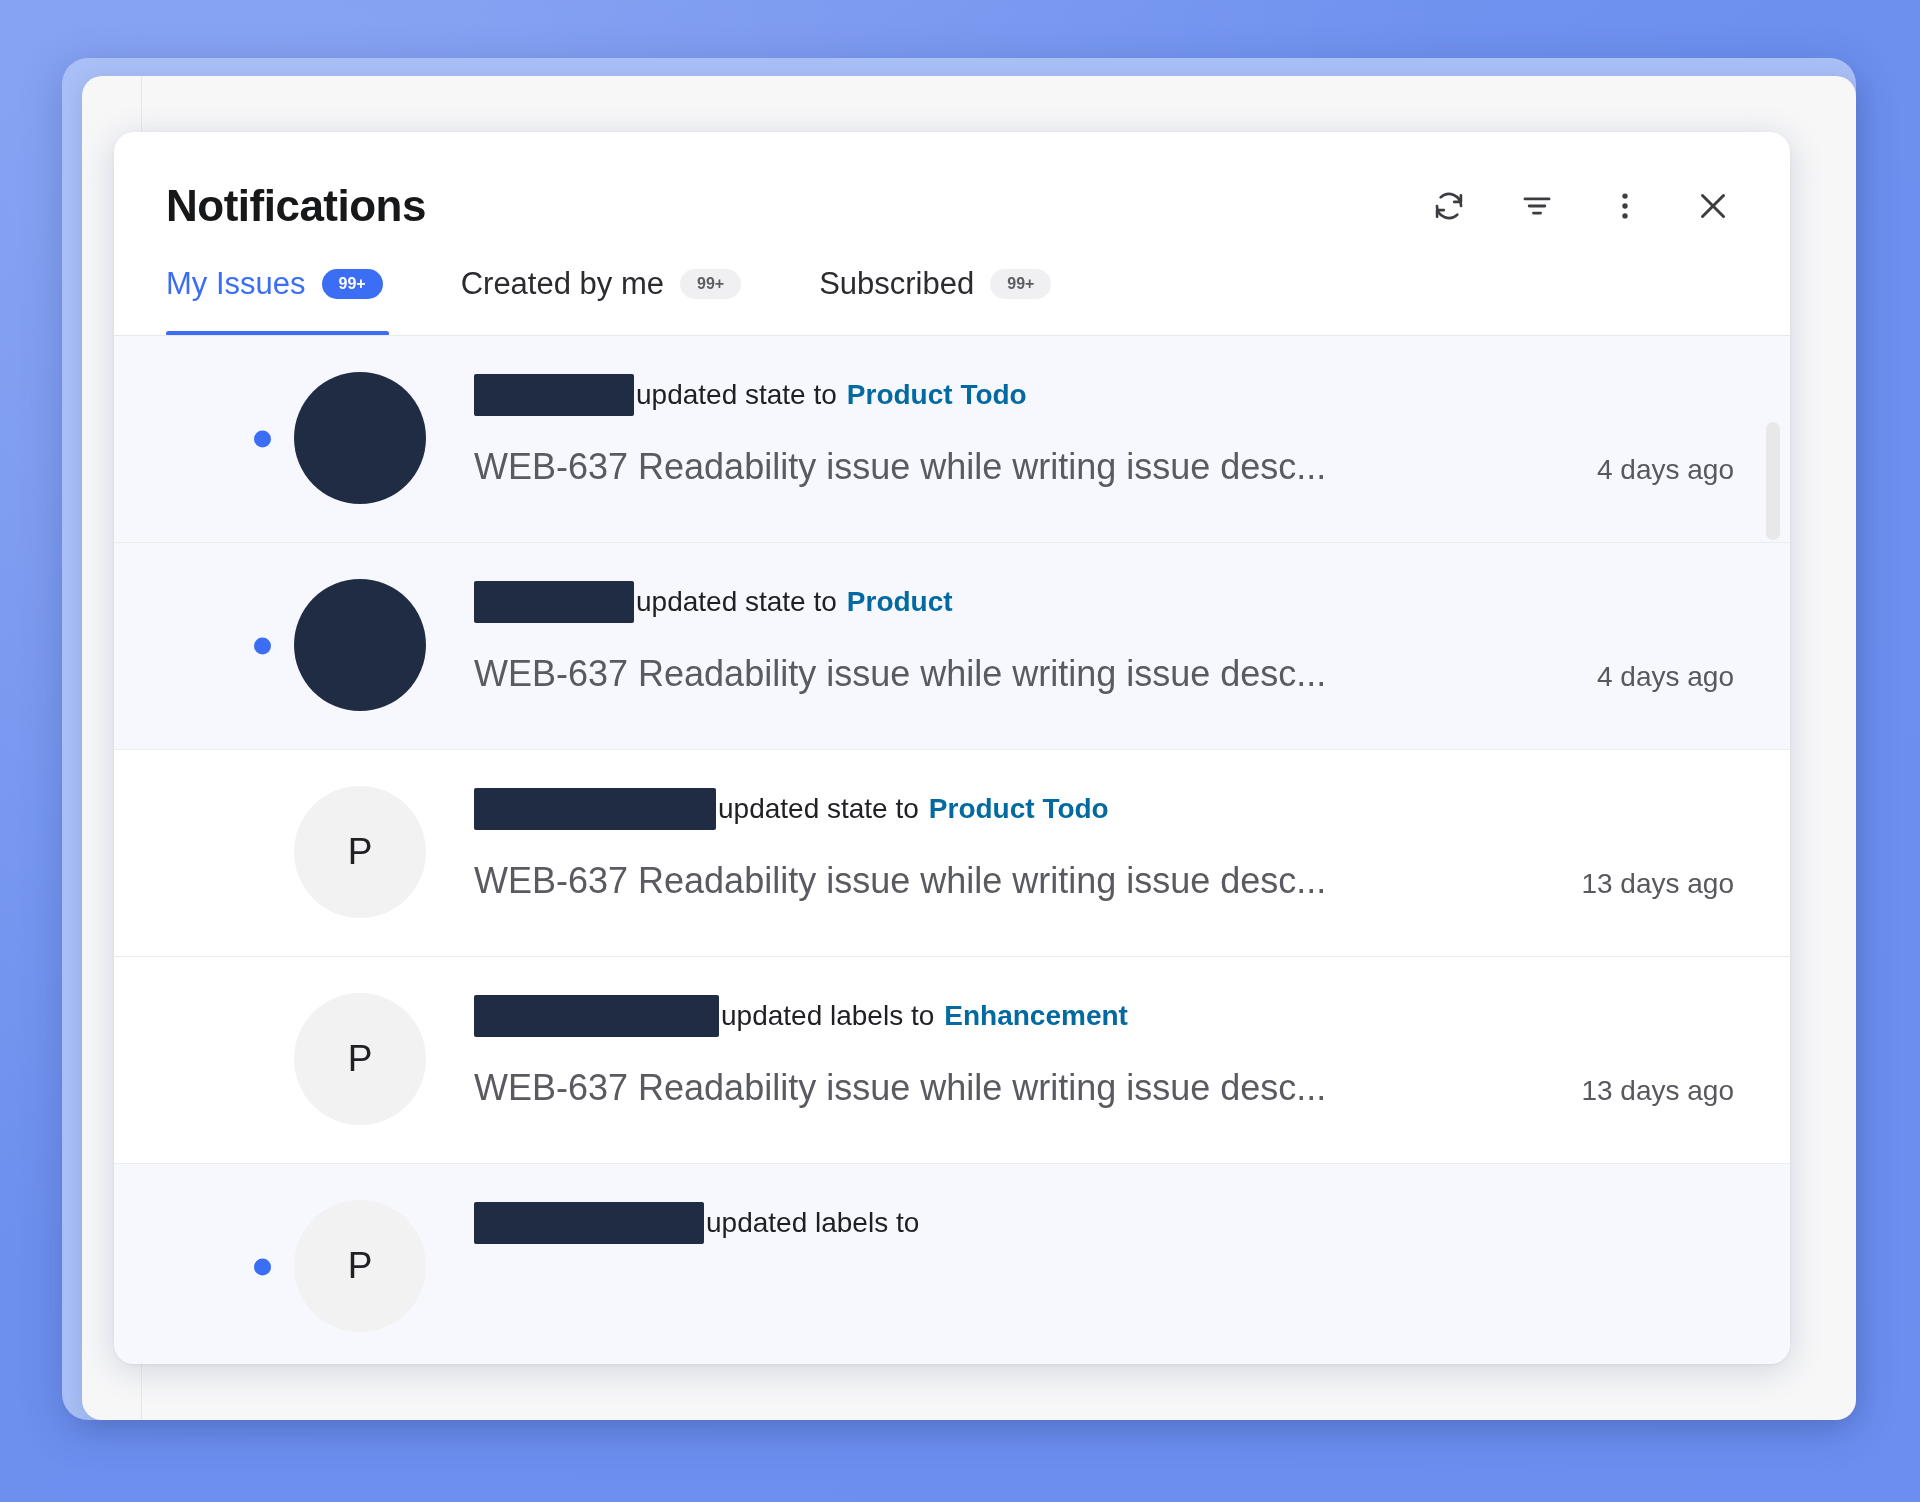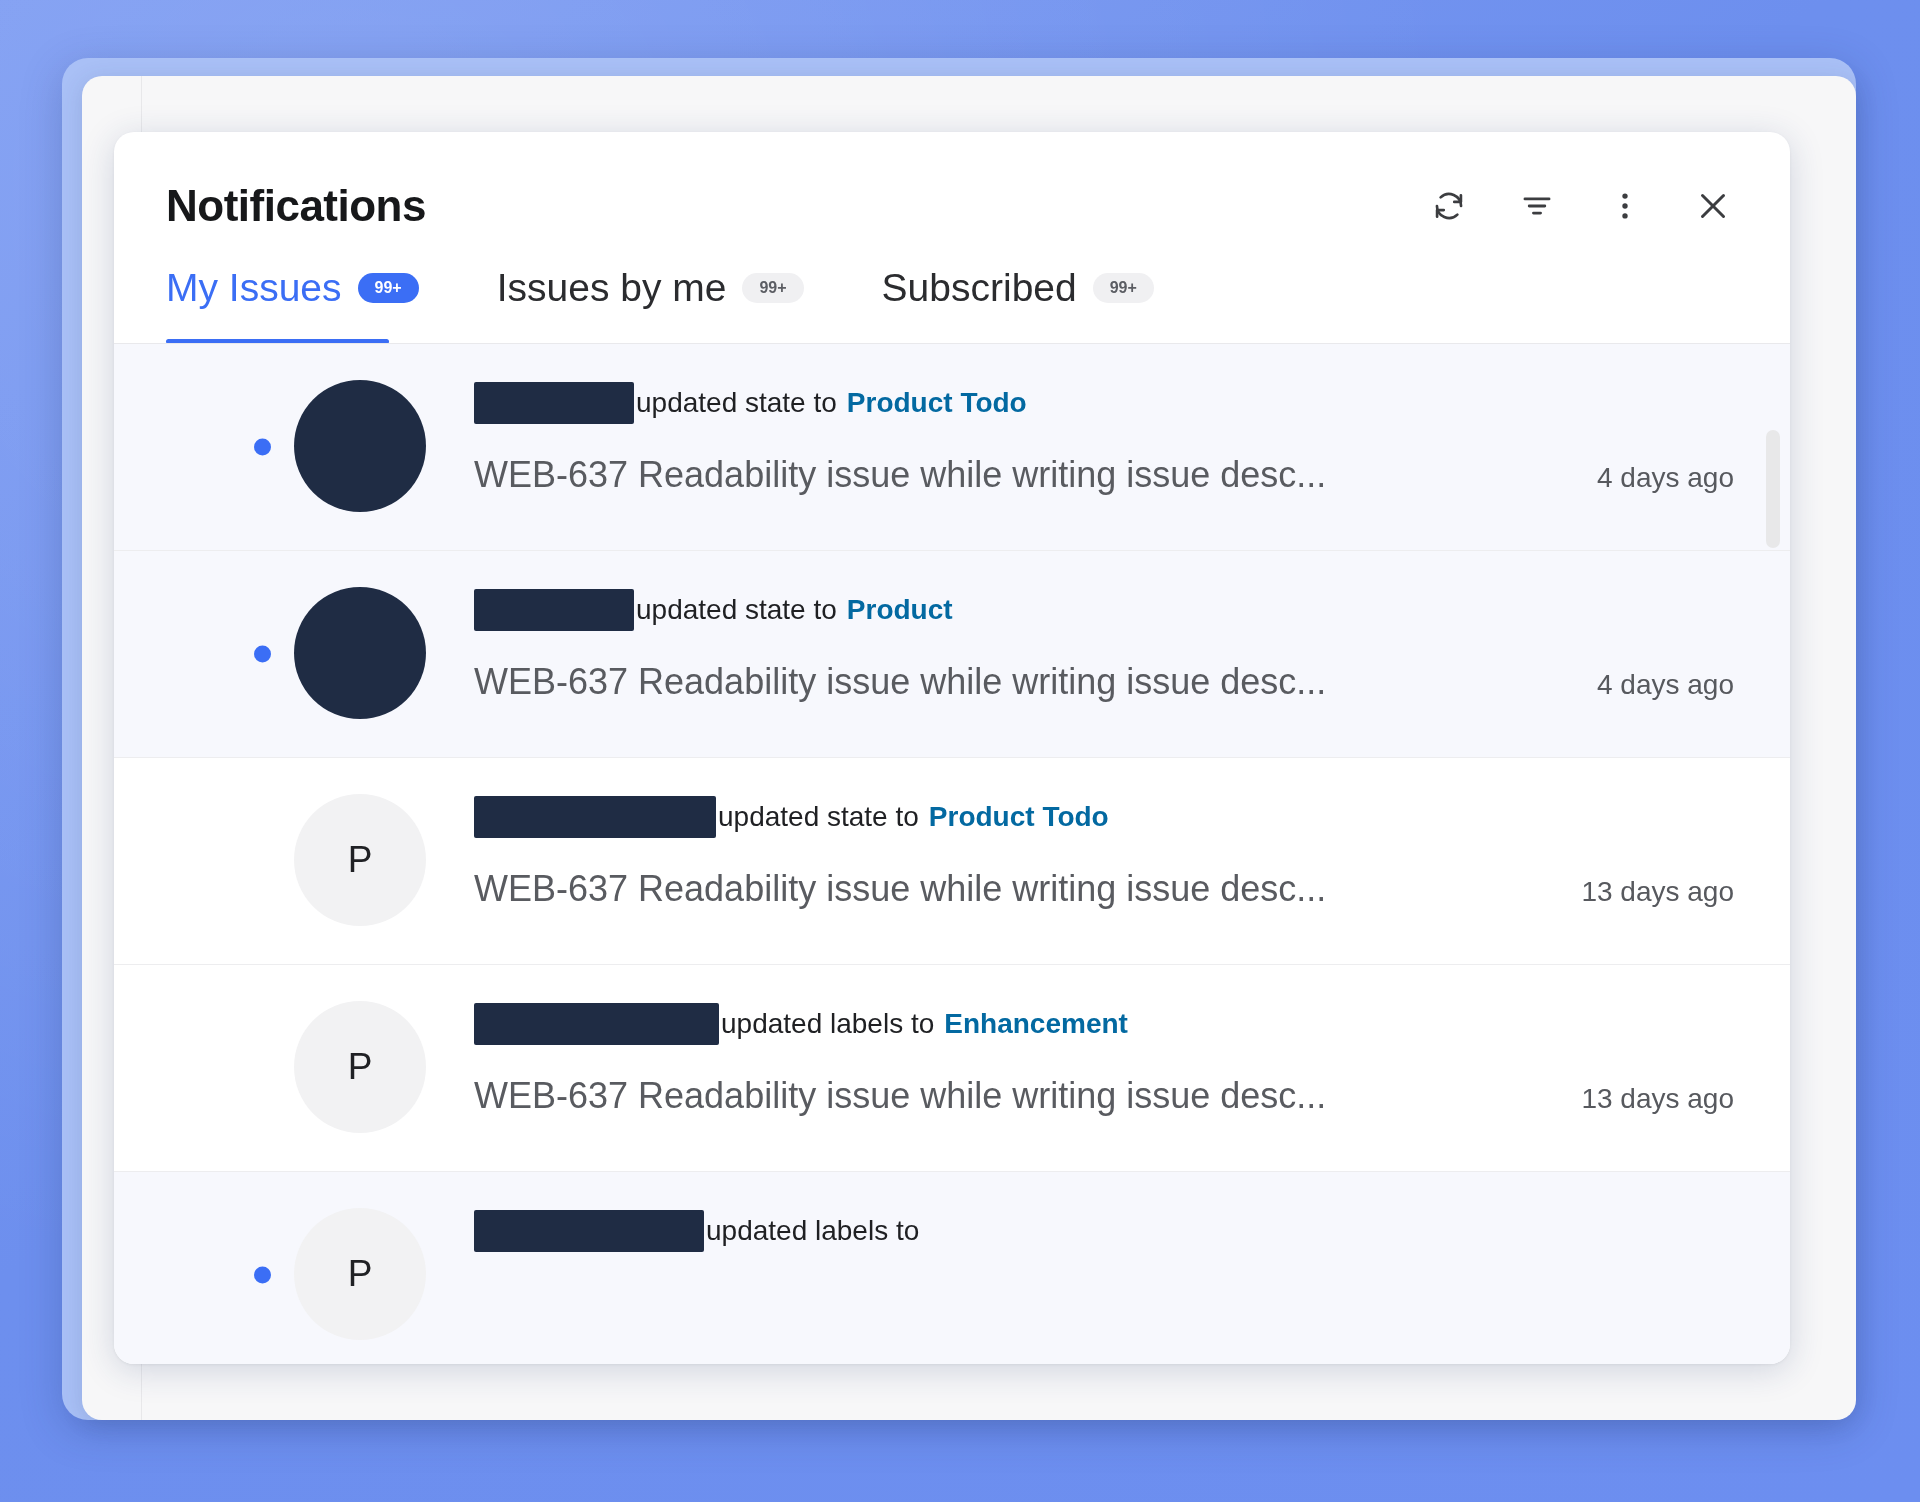--- a/index.html
+++ b/index.html
@@ -140,21 +140,21 @@
     align-items: center;
     gap: 16px;
     padding: 0 0 34px 0;
     margin-right: 78px;
     background: none;
     border: none;
     cursor: pointer;
     position: relative;
   }
   .tab-label {
-    font-size: 39px;
+    font-size: 31px;
     color: #2b2c2f;
     font-weight: 400;
     white-space: nowrap;
   }
   .tab.active .tab-label { color: #3b6ef5; }
 
   .tab-badge {
     font-size: 16px;
     font-weight: 600;
     color: #5b5d63;
@@ -350,21 +350,21 @@
     </div>
   </div>
 
   <div class="tabs-wrap">
     <div class="tabs" id="tabs">
         <button class="tab active">
           <span class="tab-label">My Issues</span>
           <span class="tab-badge">99+</span>
         </button>
         <button class="tab">
-          <span class="tab-label">Issues by me</span>
+          <span class="tab-label">Created by me</span>
           <span class="tab-badge">99+</span>
         </button>
         <button class="tab">
           <span class="tab-label">Subscribed</span>
           <span class="tab-badge">99+</span>
         </button>
       </div>
     <div class="tab-underline" id="tab-underline" style="left: 52px; width: 223px;"></div>
     <div class="tabs-divider"></div>
   </div>

